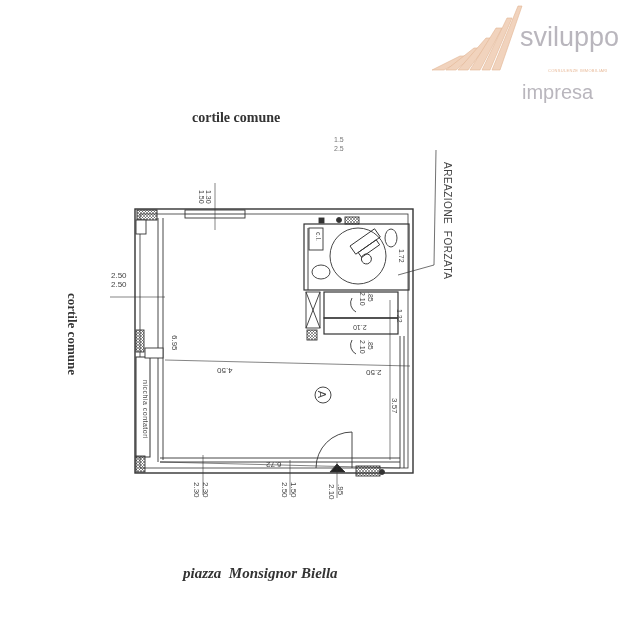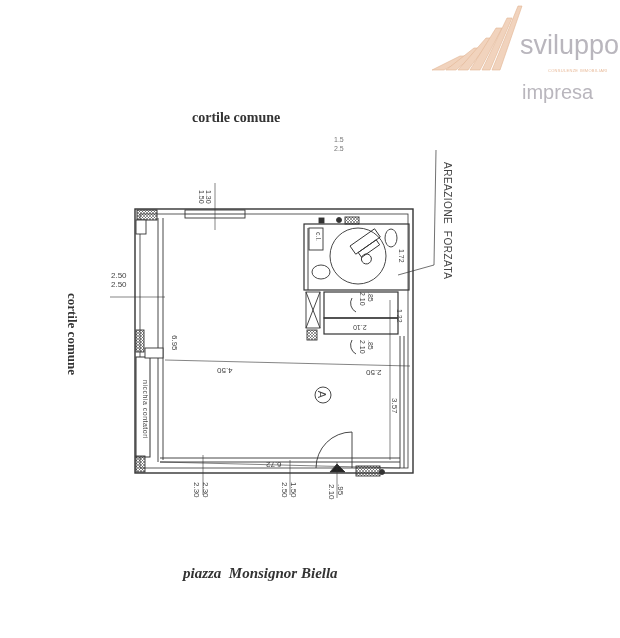--- a/index.html
+++ b/index.html
@@ -17,21 +17,21 @@
 
 <div class="abs" style="left:430px;top:2px;width:190px;height:72px;">
   <svg width="95" height="72" style="position:absolute;left:0;top:0;">
     <polygon points="2,68 14,68 40,54 30,54" fill="#f1d3bd" stroke="#e2b593" stroke-width="0.6"></polygon>
     <polygon points="16,68 26,68 52,46 44,46" fill="#f1d3bd" stroke="#e2b593" stroke-width="0.6"></polygon>
     <polygon points="28,68 38,68 62,36 56,36" fill="#f1d3bd" stroke="#e2b593" stroke-width="0.6"></polygon>
     <polygon points="40,68 50,68 72,26 66,26" fill="#f1d3bd" stroke="#e2b593" stroke-width="0.6"></polygon>
     <polygon points="52,68 60,68 82,16 77,16" fill="#f1d3bd" stroke="#e2b593" stroke-width="0.6"></polygon>
     <polygon points="62,68 70,68 92,4 88,4" fill="#f1d3bd" stroke="#e2b593" stroke-width="0.6"></polygon>
   </svg>
-  <div class="abs logo-text" style="left:90px;top:30px;font-size:27px;">sviluppo</div>
+  <div class="abs logo-text" style="left:90px;top:22px;font-size:27px;">sviluppo</div>
   <div class="abs logo-text" style="left:92px;top:44px;font-size:20px;margin-top:36px;">impresa</div>
   <div class="abs logo-sub" style="left:118px;top:66px;">CONSULENZE IMMOBILIARI</div>
 </div>
 
 <div class="abs label-serif" style="left:192px;top:110px;font-size:14px;">cortile comune</div>
 
 <div class="abs label-serif rot90" style="left:80px;top:293px;font-size:13px;white-space:nowrap;">cortile comune</div>
 
 <div class="abs label-serif" style="left:183px;top:565px;font-size:15px;font-style:italic;white-space:pre;">piazza  Monsignor Biella</div>
 

